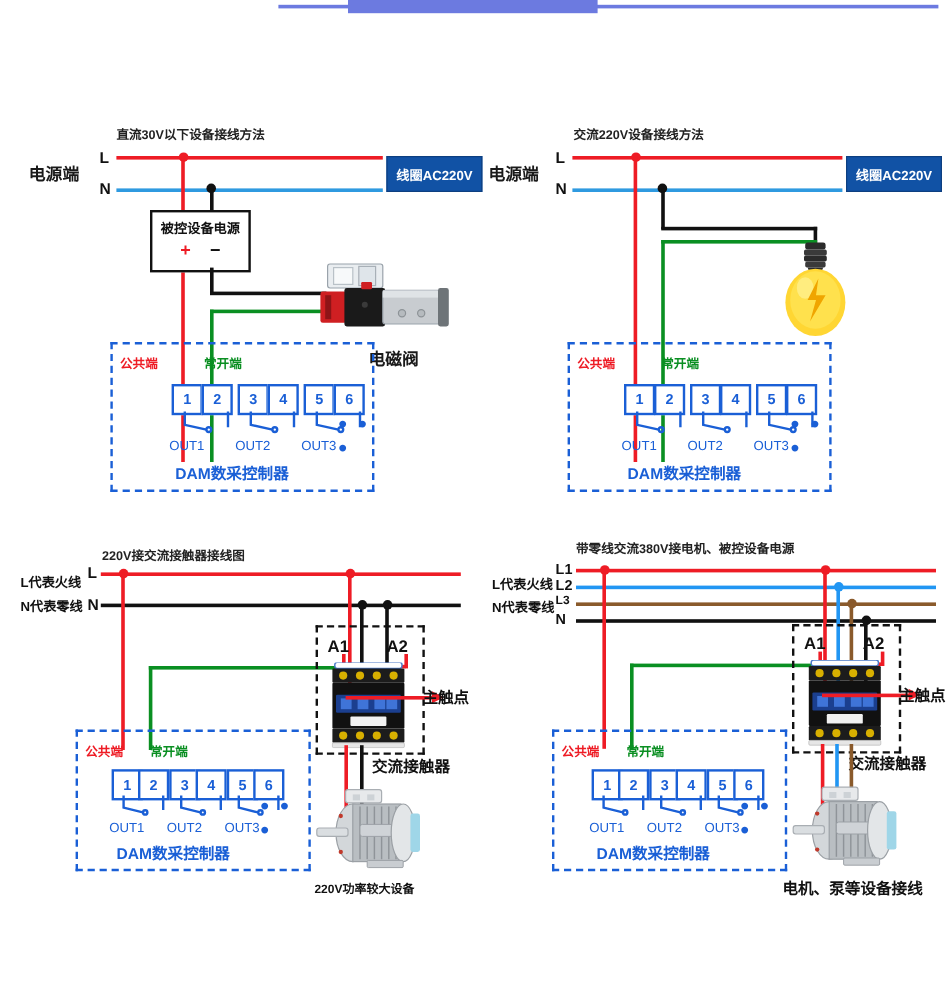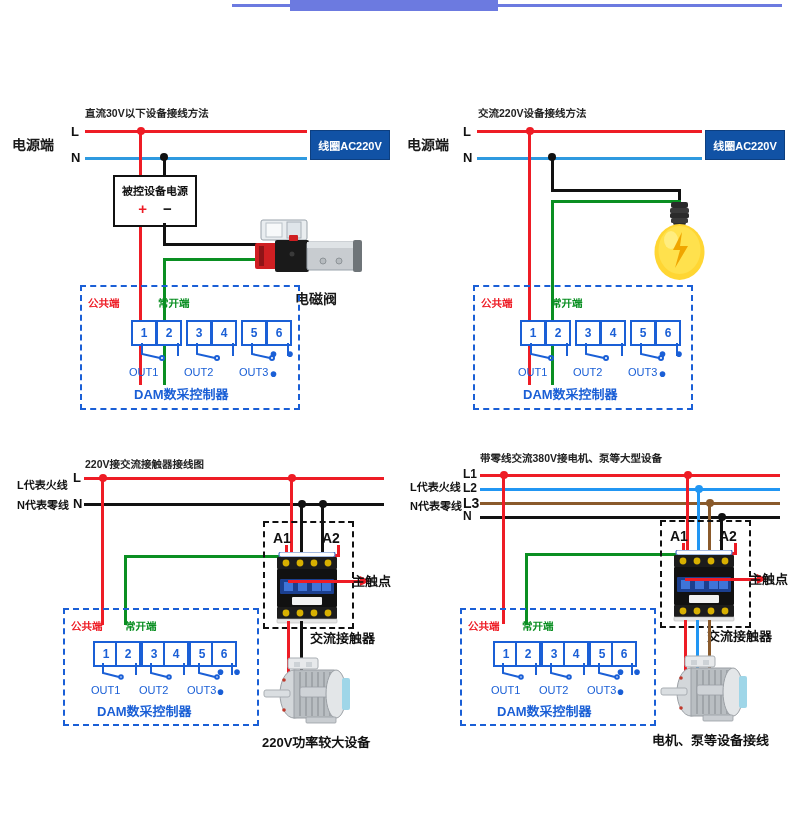--- a/index.html
+++ b/index.html
@@ -81,21 +81,21 @@
 </style>
 </head>
 <body>
 
 <div class="page">
 
   <div class="top-rule"></div>
   <div class="top-bar"></div>
 
 
-  <div class="panel" style="left:0;top:100px;width:395px;height:320px;">
+  <div class="panel" style="left:12px;top:100px;width:395px;height:320px;">
 
     <div class="cap" style="left:85px;top:7px;">直流30V以下设备接线方法</div>
 
     <div class="bigcap" style="left:12px;top:34px;">电源端</div>
     <div class="smlab" style="left:71px;top:24px;font-size:13px;">L</div>
     <div class="smlab" style="left:71px;top:50px;font-size:13px;">N</div>
 
     <div class="w wh red" style="left:85px;top:30px;width:222px;"></div>
 
     <div class="w wh lblu" style="left:85px;top:57px;width:222px;height:2.5px;"></div>
@@ -330,21 +330,21 @@
       </g>
       <rect x="42" y="31" width="28" height="10" rx="2" fill="#cfd3d7" stroke="#9ba0a5" stroke-width="0.8"></rect>
       <ellipse cx="78" cy="38" rx="10" ry="24" fill="#e3e6e8" stroke="#9ba0a5" stroke-width="1"></ellipse>
       <rect x="84" y="22" width="8" height="32" rx="2" fill="#9fd6e8"></rect>
       <rect x="6" y="34" width="26" height="7" rx="2" fill="#dadee1" stroke="#a9aeb3" stroke-width="1"></rect>
       <rect x="48" y="61" width="30" height="6" rx="1" fill="#c9cdd1" stroke="#9ba0a5" stroke-width="0.8"></rect>
       <circle cx="26" cy="24" r="1.8" fill="#c0392b"></circle>
       <circle cx="26" cy="54" r="1.8" fill="#c0392b"></circle>
     </svg>
 
-    <div class="mc" style="left:262px;top:292px;font-size:13px;">220V功率较大设备</div>
+    <div class="mc" style="left:262px;top:292px;font-size:10px;">220V功率较大设备</div>
 
     <div class="dam" style="left:63px;top:168px;width:192px;height:114px;">
       <div class="hdr com" style="left:6px;top:8px;">公共端</div>
       <div class="hdr no" style="left:60px;top:8px;">常开端</div>
 
       <div class="term" style="left:28px;top:31px;">1</div>
       <div class="term" style="left:50px;top:31px;">2</div>
       <div class="term" style="left:76px;top:31px;">3</div>
       <div class="term" style="left:98px;top:31px;">4</div>
       <div class="term" style="left:124px;top:31px;">5</div>
@@ -367,28 +367,28 @@
       <div class="outlab" style="left:26px;top:74px;">OUT1</div>
       <div class="outlab" style="left:74px;top:74px;">OUT2</div>
       <div class="outlab" style="left:122px;top:74px;">OUT3</div>
       <div class="dots3" style="left:152px;top:52px;">• • •</div>
       <div class="damtitle" style="left:32px;top:91px;">DAM数采控制器</div>
     </div>
   </div>
 
   <div class="panel" style="left:395px;top:440px;width:395px;height:330px;">
 
-    <div class="cap" style="left:85px;top:12px;">带零线交流380V接电机、泵等大型设备</div>
+    <div class="cap" style="left:85px;top:12px;">带零线交流380V接电机、被控设备电源</div>
 
     <div class="smlab" style="left:15px;top:38px;">L代表火线</div>
     <div class="smlab" style="left:15px;top:57px;">N代表零线</div>
 
     <div class="smlab" style="left:68px;top:27px;font-size:12px;">L1</div>
     <div class="smlab" style="left:68px;top:41px;font-size:12px;">L2</div>
-    <div class="smlab" style="left:68px;top:55px;font-size:14px;">L3</div>
+    <div class="smlab" style="left:68px;top:55px;font-size:10px;">L3</div>
     <div class="smlab" style="left:68px;top:69px;font-size:12px;">N</div>
 
     <div class="w wh red" style="left:85px;top:34px;width:300px;"></div>
     <div class="w wh blu" style="left:85px;top:48px;width:300px;height:2.5px;"></div>
     <div class="w wh brn" style="left:85px;top:62px;width:300px;height:2.5px;"></div>
     <div class="w wh blk" style="left:85px;top:76px;width:300px;"></div>
 
     <div class="dot red" style="left:105px;top:31px;"></div>
     <div class="dot red" style="left:289px;top:31px;"></div>
     <div class="dot blu" style="left:300px;top:45px;"></div>

